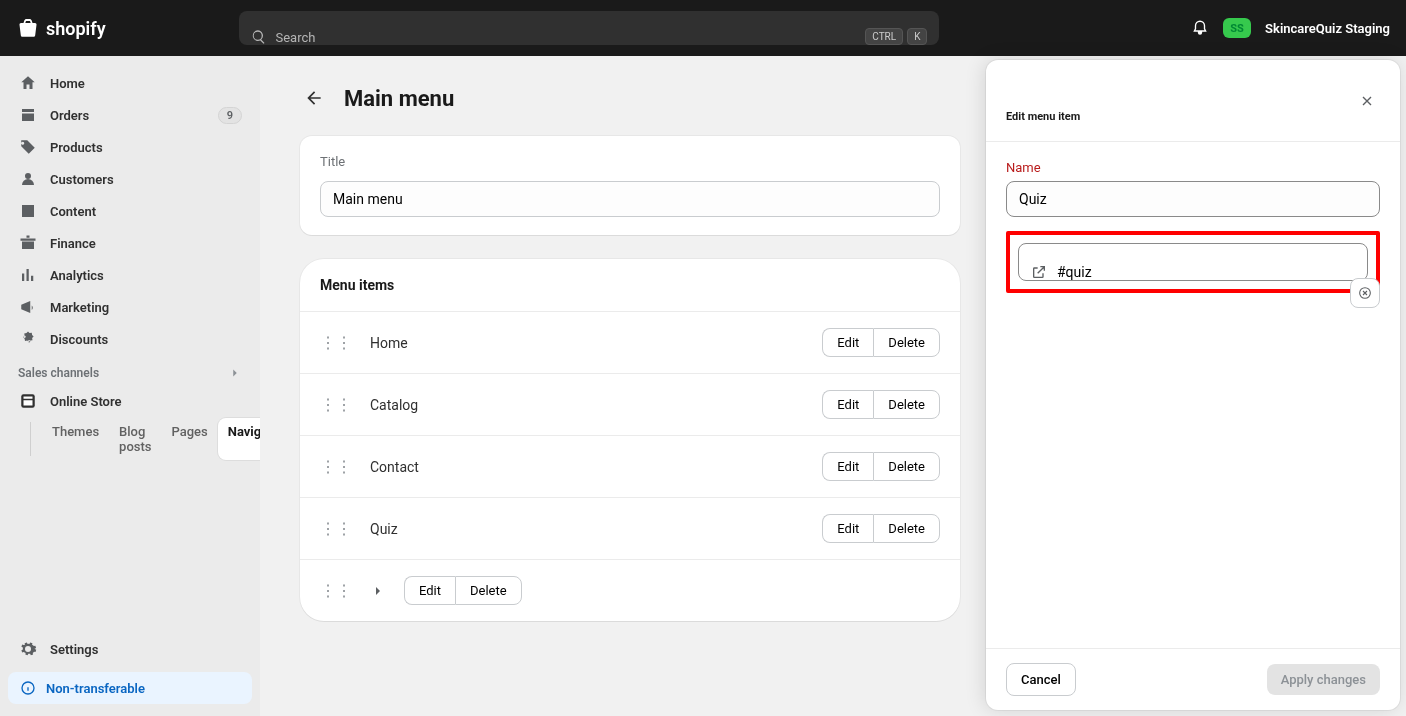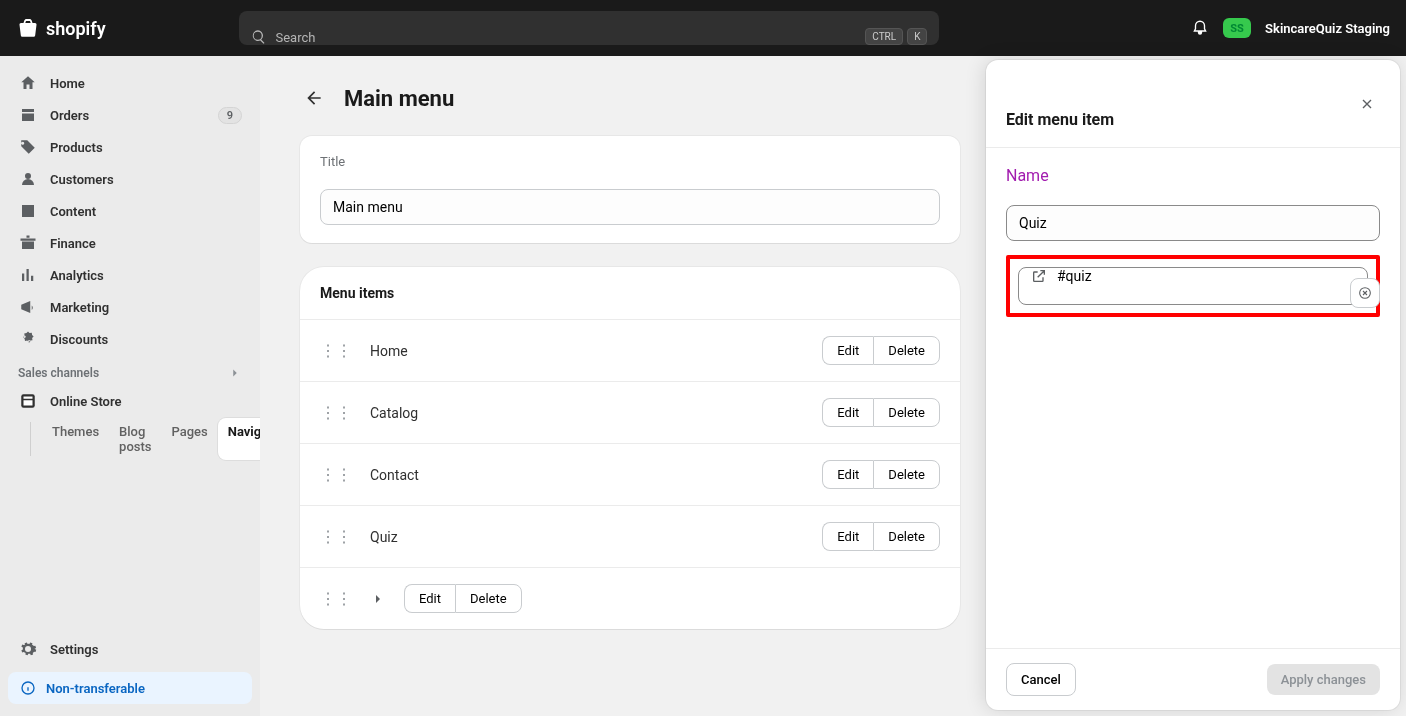--- a/index.html
+++ b/index.html
@@ -24,41 +24,41 @@
 .subnav::before { content:""; position:absolute; left:22px; top:4px; bottom:4px; width:1px; background:#cfcfcf; }
 .sub-item { padding:6px 10px; font-size:13px; color:#616161; border-radius:8px; cursor:pointer; font-weight:500;}
 .sub-item.active { background:#fff; color:#1a1a1a; font-weight:700; box-shadow:0 0 0 1px rgba(0,0,0,.06);}
 .sidebar-bottom { margin-top:auto; display:flex; flex-direction:column; gap:8px; }
 .pill { display:flex; align-items:center; gap:10px; background:#eaf4ff; border-radius:8px; padding:8px 12px; font-size:13px; color:#0a66c2; font-weight:600;}
 .main { flex:1; background:#f1f1f1; overflow:auto; padding:28px 40px 40px; position:relative;}
 .page-header { display:flex; align-items:center; gap:16px; margin-bottom:24px; }
 .page-title { font-size:22px; font-weight:700; }
 .back-btn { width:28px; height:28px; border-radius:6px; display:flex; align-items:center; justify-content:center; cursor:pointer; }
 .card { background:#fff; border-radius:12px; box-shadow:0 1px 0 rgba(0,0,0,.05),0 0 0 1px rgba(0,0,0,.04); padding:18px 20px; margin-bottom:24px; }
-.card-label { font-size:13px; color:#6d7175; margin-bottom:20px; }
+.card-label { font-size:13px; color:#6d7175; margin-bottom:12px; }
 .text-input { width:100%; height:36px; border:1px solid #c9cccf; border-radius:8px; padding:0 12px; font-size:14px; background:#fdfdfd;}
 .menu-card { background:#fff; border-radius:24px; box-shadow:0 1px 0 rgba(0,0,0,.05),0 0 0 1px rgba(0,0,0,.04); }
 .menu-card h3 { font-size:14px; font-weight:700; padding:18px 20px; }
 .menu-row { display:flex; align-items:center; padding:16px 20px; border-top:1px solid #ebebeb; gap:18px;}
 .drag { color:#8c9196; cursor:grab;}
 .row-label { font-size:14px; color:#303030; flex:1; }
 .row-actions { display:flex; }
 .row-actions button { background:#fff; border:1px solid #c9cccf; padding:6px 14px; font-size:13px; cursor:pointer; }
 .row-actions button:first-child { border-radius:8px 0 0 8px; border-right:none;}
 .row-actions button:last-child { border-radius:0 8px 8px 0;}
 .chev { color:#5c5f62; }
 
 .drawer { position:absolute; top:60px; right:6px; bottom:6px; width:414px; background:#fff; border-radius:12px; box-shadow:-2px 0 20px rgba(0,0,0,.12),0 0 0 1px rgba(0,0,0,.05); display:flex; flex-direction:column; }
 .drawer-header { display:flex; align-items:center; justify-content:space-between; padding:18px 20px; border-bottom:1px solid #ebebeb;}
-.drawer-header h2 { font-size:16px; font-weight:700;margin-top:32px; }
+.drawer-header h2 { font-size:11px; font-weight:700;margin-top:32px; }
 .close-btn { width:26px; height:26px; border-radius:6px; display:flex; align-items:center; justify-content:center; cursor:pointer; color:#5c5f62;}
 .drawer-body { padding:18px 20px; flex:1; }
-.field-label { font-size:16px; color:#a21caf; margin-bottom:20px; display:block; }
+.field-label { font-size:13px; color:#b91c1c; margin-bottom:6px; display:block; }
 .link-row { display:flex; align-items:center; gap:10px; }
-.link-wrap { flex:1; position:relative; border:1px solid #8a8a8a; border-radius:8px; display:flex; align-items:flex-start; padding:0 12px; height:38px; background:#fff;}
+.link-wrap { flex:1; position:relative; border:1px solid #8a8a8a; border-radius:8px; display:flex; align-items:flex-end; padding:0 12px; height:38px; background:#fff;}
 .link-wrap input { border:none; outline:none; flex:1; font-size:14px; background:transparent;}
 .link-wrap .ext-icon { color:#5c5f62; margin-right:10px; }
 .clear-btn { width:30px; height:30px; border:1px solid #c9cccf; border-radius:8px; display:flex; align-items:center; justify-content:center; cursor:pointer; color:#5c5f62; background:#fff;}
 .highlight { border:4px solid #ff0000; padding:8px; border-radius:2px; margin-top:14px;}
 .drawer-footer { border-top:1px solid #ebebeb; padding:14px 20px; display:flex; justify-content:space-between; align-items:center;}
 .btn { padding:8px 14px; border-radius:8px; font-size:13px; cursor:pointer; border:1px solid #c9cccf; background:#fff; font-weight:500;}
 .btn.primary { background:#e3e3e3; border:none; color:#8c9196; cursor:not-allowed;}
 svg { display:block; }
 </style>
 </head>

